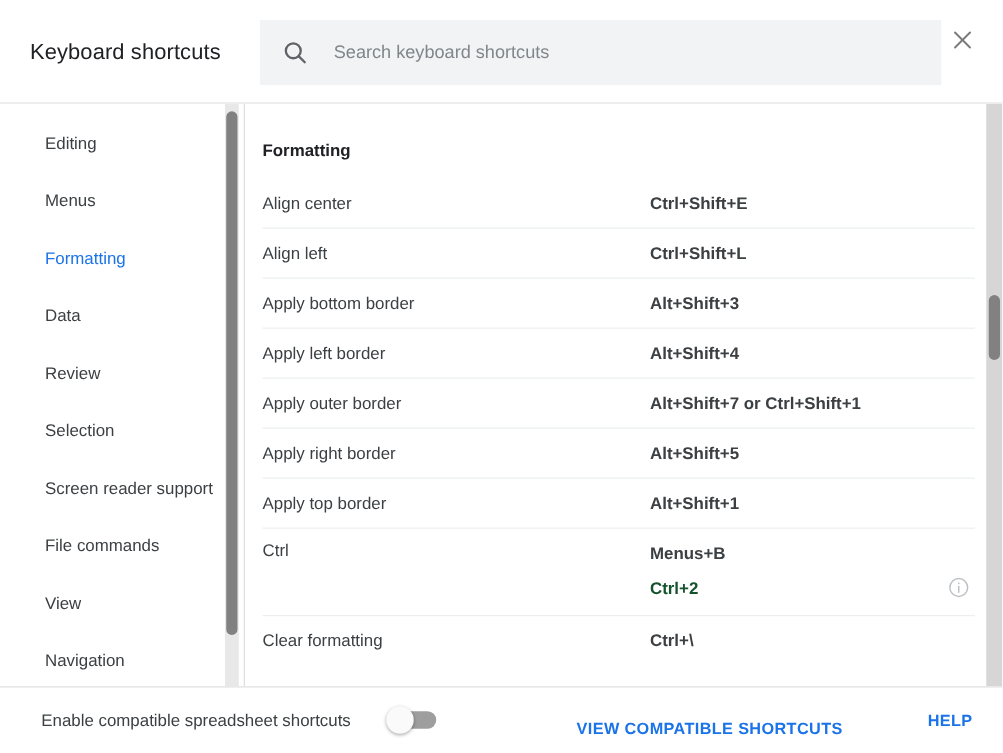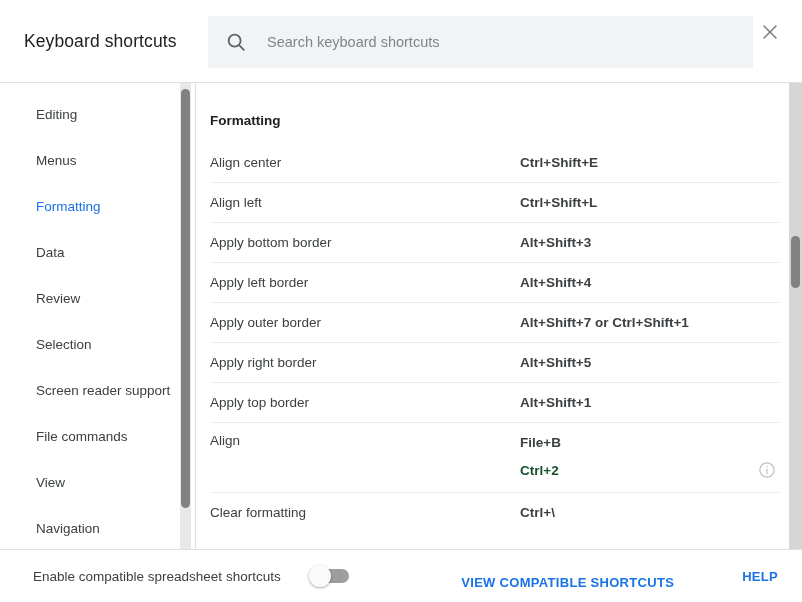--- a/index.html
+++ b/index.html
@@ -339,23 +339,23 @@
             </div>
           </div>
           <div class="row tall">
             <span class="info-icon">
               <svg viewBox="0 0 24 24" fill="none" stroke="currentColor" stroke-width="1.6">
                 <circle cx="12" cy="12" r="9.5"></circle>
                 <line x1="12" y1="11" x2="12" y2="17" stroke-linecap="round"></line>
                 <circle cx="12" cy="7.6" r="0.9" fill="currentColor" stroke="none"></circle>
               </svg>
             </span>
-            <div class="row-label">Align</div>
-            <div class="row-keys">
-              <div class="key-primary">File+B</div>
+            <div class="row-label">Ctrl</div>
+            <div class="row-keys">
+              <div class="key-primary">Menus+B</div>
               <div class="key-secondary">Ctrl+2</div>
             </div>
           </div>
           <div class="row">
             <div class="row-label">Clear formatting</div>
             <div class="row-keys">
               <div class="key-primary">Ctrl+\</div>
             </div>
           </div>
         </div>

